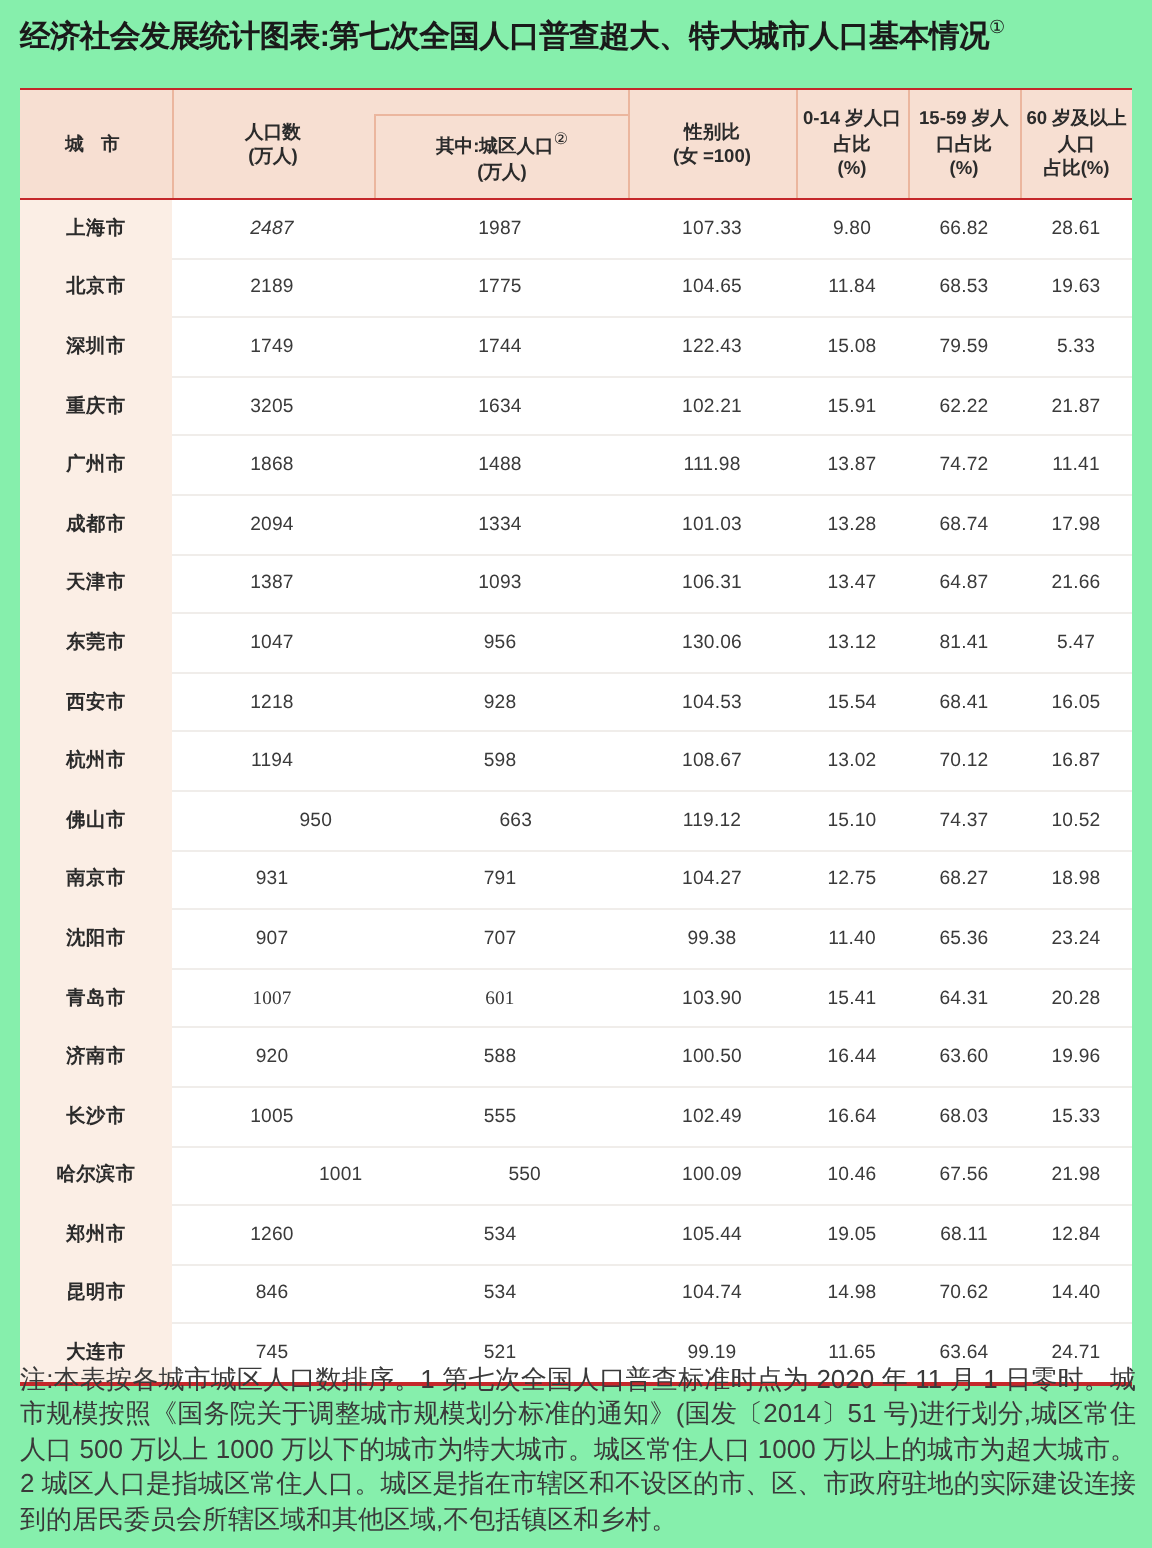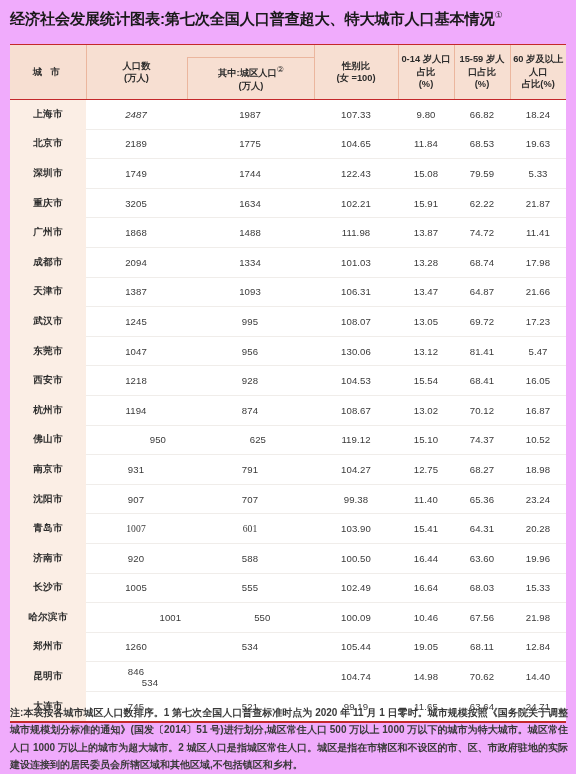--- a/index.html
+++ b/index.html
@@ -7,21 +7,21 @@
     margin: 0; padding: 0;
     width: 576px; height: 774px;
     background: #ffffff;
     font-family: "Liberation Sans", "DejaVu Sans", sans-serif;
     -webkit-font-smoothing: antialiased;
   }
   .page {
     position: relative;
     width: 576px; height: 774px;
     overflow: hidden;
-    background: #f0abfc;
+    background: #86efac;
   }
 
   
   .title-bar {
     padding: 8px 10px 0 10px;
     height: 40px;
   }
   .title-text {
     font-size: 15.2px;
     font-weight: bold;
@@ -132,28 +132,27 @@
   .tbl-bottom-rule {
     width: 556px;
     height: 1.6px;
     background: #C4282B;
   }
 
   
   .note {
     position: absolute;
     left: 10px;
-    top: 704px;
+    top: 681px;
     width: 558px;
-    font-size: 10px;
+    font-size: 13px;
     line-height: 17.4px;
     color: #3a3a3a;
     text-align: justify;
     text-justify: inter-character;
-    font-weight: bold;
   }
 </style>
 </head>
 <body>
 
 <div class="page">
 
   <div class="title-bar">
     <span class="title-text">经济社会发展统计图表:第七次全国人口普查超大、特大城市人口基本情况</span><span class="title-sup">①</span>
   </div>
@@ -210,21 +209,21 @@
             <td class="city">上海市</td>
             <td style="padding: 0px;">
               <div style="display: flex; width: 228px;">
                 <div style="width: 100px; text-align: center; font-style: italic;">2487</div>
                 <div style="width: 128px; text-align: center;">1987</div>
               </div>
             </td>
             <td>107.33</td>
             <td>9.80</td>
             <td>66.82</td>
-            <td>18.24</td>
+            <td>28.61</td>
           </tr>
           <tr>
             <td class="city">北京市</td>
             <td style="padding: 0px;">
               <div style="display: flex; width: 228px;">
                 <div style="width: 100px; text-align: center;">2189</div>
                 <div style="width: 128px; text-align: center;">1775</div>
               </div>
             </td>
             <td>104.65</td>
@@ -291,33 +290,20 @@
                 <div style="width: 100px; text-align: center;">1387</div>
                 <div style="width: 128px; text-align: center;">1093</div>
               </div>
             </td>
             <td>106.31</td>
             <td>13.47</td>
             <td>64.87</td>
             <td>21.66</td>
           </tr>
           <tr>
-            <td class="city">武汉市</td>
-            <td style="padding: 0px;">
-              <div style="display: flex; width: 228px;">
-                <div style="width: 100px; text-align: center;">1245</div>
-                <div style="width: 128px; text-align: center;">995</div>
-              </div>
-            </td>
-            <td>108.07</td>
-            <td>13.05</td>
-            <td>69.72</td>
-            <td>17.23</td>
-          </tr>
-          <tr>
             <td class="city">东莞市</td>
             <td style="padding: 0px;">
               <div style="display: flex; width: 228px;">
                 <div style="width: 100px; text-align: center;">1047</div>
                 <div style="width: 128px; text-align: center;">956</div>
               </div>
             </td>
             <td>130.06</td>
             <td>13.12</td>
             <td>81.41</td>
@@ -334,34 +320,34 @@
             <td>104.53</td>
             <td>15.54</td>
             <td>68.41</td>
             <td>16.05</td>
           </tr>
           <tr>
             <td class="city">杭州市</td>
             <td style="padding: 0px;">
               <div style="display: flex; width: 228px;">
                 <div style="width: 100px; text-align: center;">1194</div>
-                <div style="width: 128px; text-align: center;">874</div>
+                <div style="width: 128px; text-align: center;">598</div>
               </div>
             </td>
             <td>108.67</td>
             <td>13.02</td>
             <td>70.12</td>
             <td>16.87</td>
           </tr>
           <tr>
             <td class="city">佛山市</td>
             <td style="padding: 0px;">
               <div style="display: flex; width: 228px; padding-left: 28px;">
                 <div style="width: 100px; text-align: center;">950</div>
-                <div style="width: 128px; text-align: center;">625</div>
+                <div style="width: 128px; text-align: center;">663</div>
               </div>
             </td>
             <td>119.12</td>
             <td>15.10</td>
             <td>74.37</td>
             <td>10.52</td>
           </tr>
           <tr>
             <td class="city">南京市</td>
             <td style="padding: 0px;">
@@ -449,21 +435,21 @@
               </div>
             </td>
             <td>105.44</td>
             <td>19.05</td>
             <td>68.11</td>
             <td>12.84</td>
           </tr>
           <tr>
             <td class="city">昆明市</td>
             <td style="padding: 0px;">
-              <div style="display: flex; width: 228px; flex-direction: column;">
+              <div style="display: flex; width: 228px;">
                 <div style="width: 100px; text-align: center;">846</div>
                 <div style="width: 128px; text-align: center;">534</div>
               </div>
             </td>
             <td>104.74</td>
             <td>14.98</td>
             <td>70.62</td>
             <td>14.40</td>
           </tr>
           <tr>

